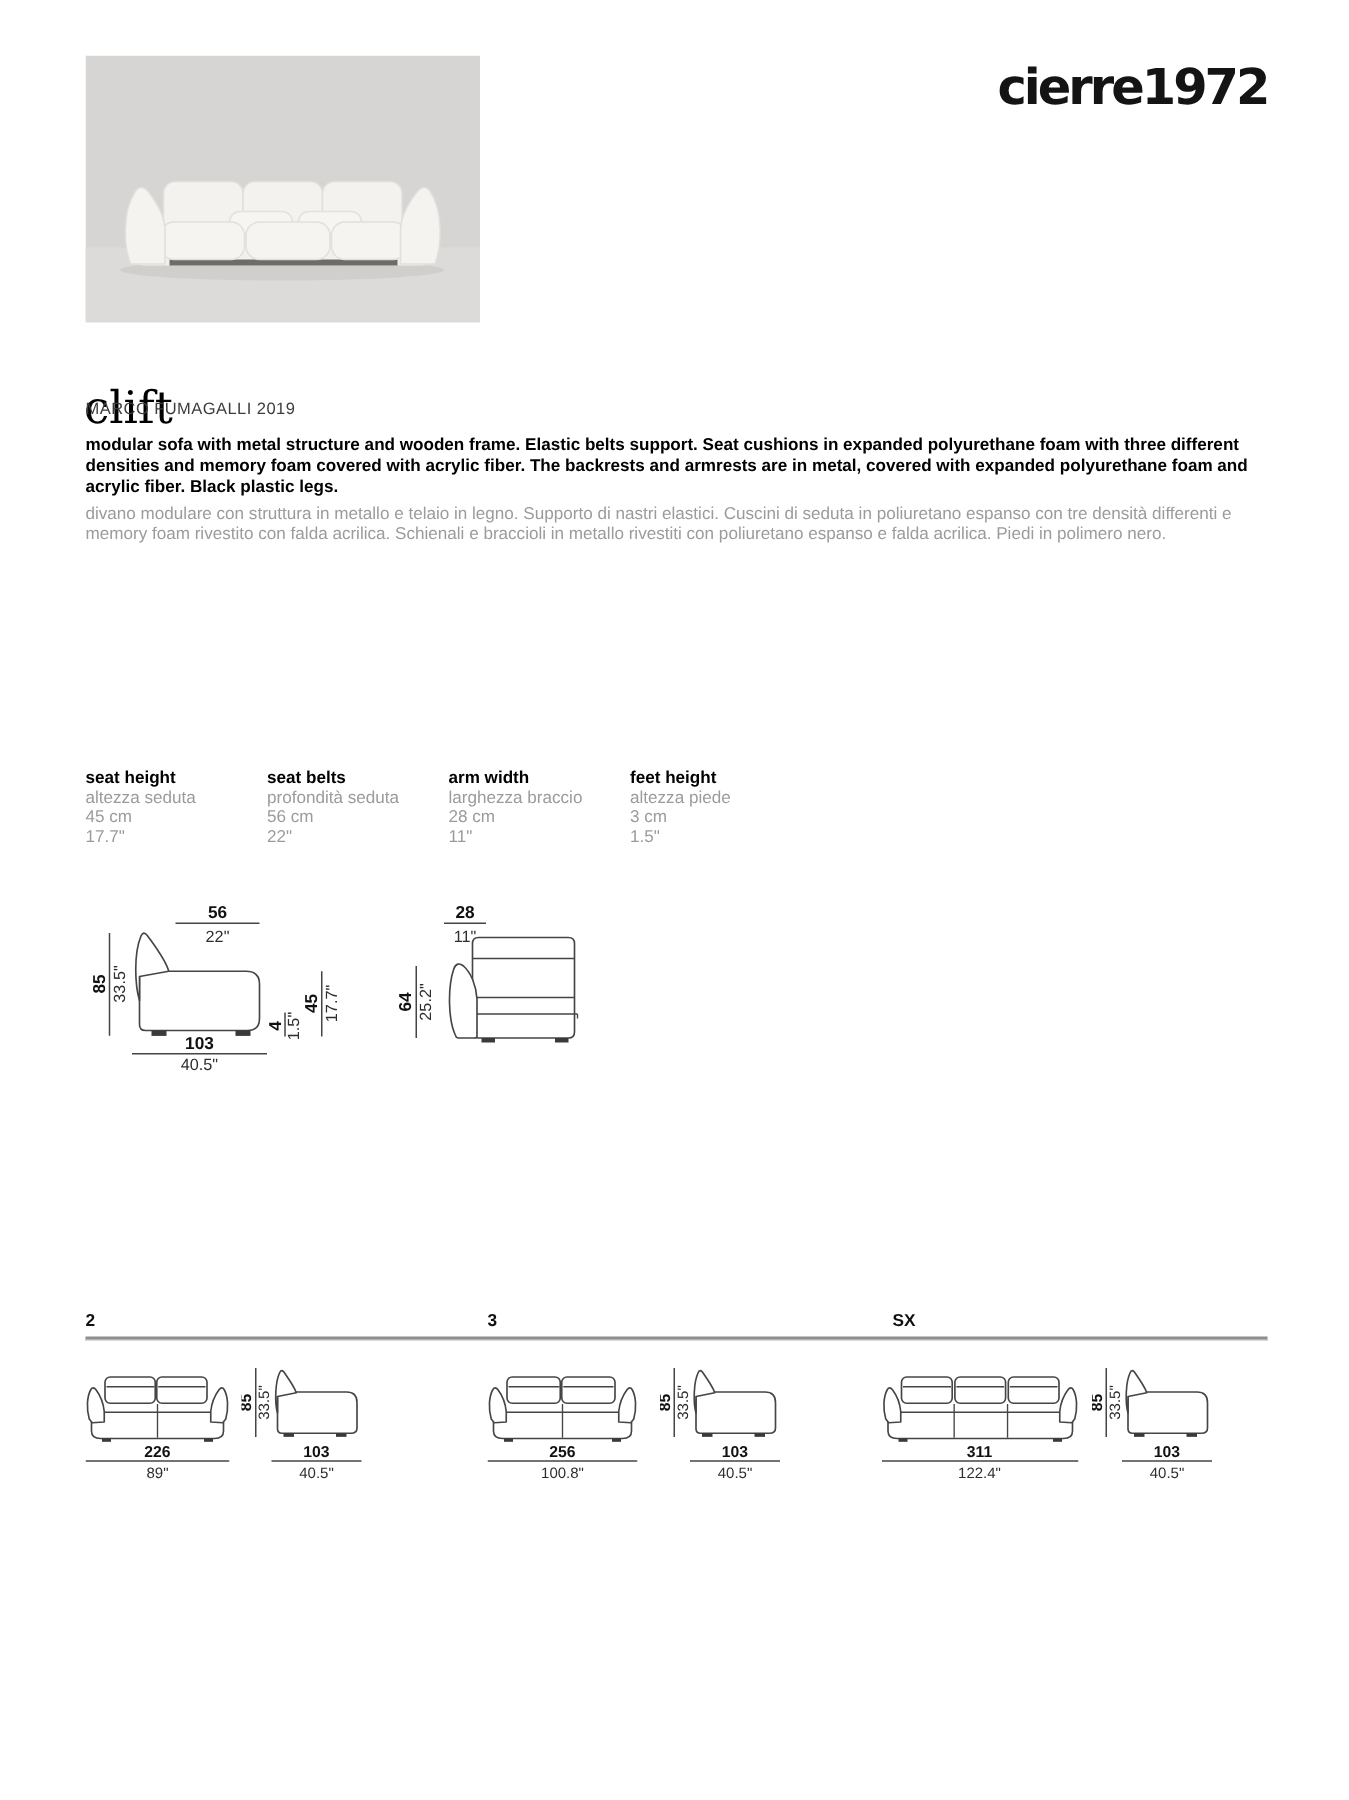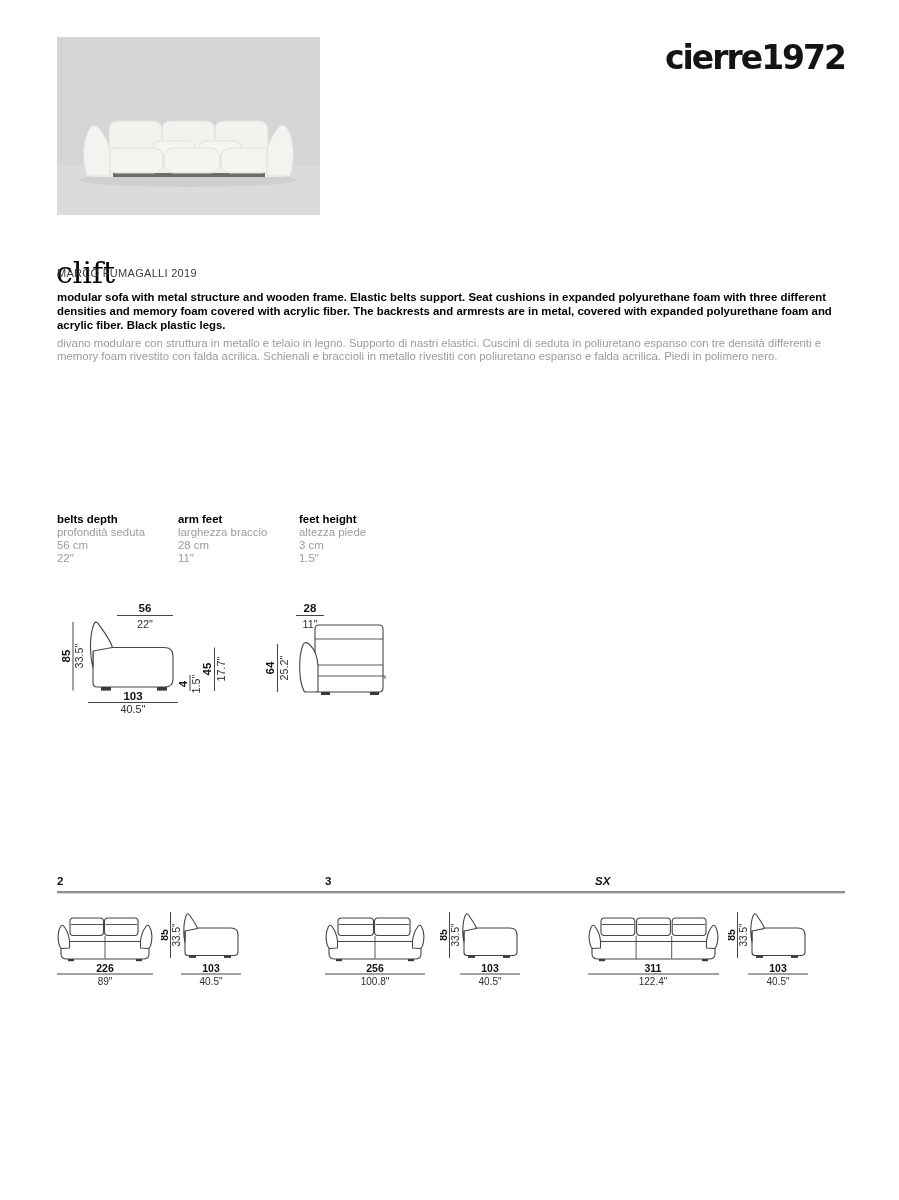--- a/index.html
+++ b/index.html
@@ -70,27 +70,33 @@
   <div class="abs logo">cierre1972</div>
 
   <div class="abs title">clift</div>
   <div class="abs designer">MARCO FUMAGALLI 2019</div>
 
   <div class="abs desc-it">divano modulare con struttura in metallo e telaio in legno. Supporto di nastri elastici. Cuscini di seduta in poliuretano espanso con tre densità differenti e memory foam rivestito con falda acrilica. Schienali e braccioli in metallo rivestiti con poliuretano espanso e falda acrilica. Piedi in polimero nero.</div>
   <div class="abs desc-en">modular sofa with metal structure and wooden frame. Elastic belts support. Seat cushions in expanded polyurethane foam with three different densities and memory foam covered with acrylic fiber. The backrests and armrests are in metal, covered with expanded polyurethane foam and acrylic fiber. Black plastic legs.</div>
 
   <div class="abs specs">
     <div class="spec-col">
-      <div class="spec-title">belts depth</div>
+      <div class="spec-title">seat height</div>
+      <div class="spec-line">altezza seduta</div>
+      <div class="spec-line">45 cm</div>
+      <div class="spec-line">17.7"</div>
+    </div>
+    <div class="spec-col">
+      <div class="spec-title">seat belts</div>
       <div class="spec-line">profondità seduta</div>
       <div class="spec-line">56 cm</div>
       <div class="spec-line">22"</div>
     </div>
     <div class="spec-col">
-      <div class="spec-title">arm feet</div>
+      <div class="spec-title">arm width</div>
       <div class="spec-line">larghezza braccio</div>
       <div class="spec-line">28 cm</div>
       <div class="spec-line">11"</div>
     </div>
     <div class="spec-col">
       <div class="spec-title">feet height</div>
       <div class="spec-line">altezza piede</div>
       <div class="spec-line">3 cm</div>
       <div class="spec-line">1.5"</div>
     </div>
@@ -128,21 +134,21 @@
     <text class="dcm" x="52" y="24">28</text>
     <line class="ln" x1="38" y1="27.5" x2="66" y2="27.5"></line>
     <text class="din" x="52" y="40">11"</text>
     <text class="dcm" transform="translate(16 80) rotate(-90)">64</text>
     <line class="ln" x1="19.5" y1="56" x2="19.5" y2="104"></line>
     <text class="din" transform="translate(29.5 80) rotate(-90)">25.2"</text>
   </svg>
 
   <div class="abs variant-label" style="left:57px;">2</div>
   <div class="abs variant-label" style="left:325px;">3</div>
-  <div class="abs variant-label" style="left:595px;font-style:italic;">SX</div>
+  <div class="abs variant-label" style="left:595px;">SX</div>
   <div class="abs rule"></div>
 
   <svg class="abs" style="left:57px;top:908px;" viewBox="0 0 96 82" width="96" height="82">
     <path class="s" d="M4,40 Q4,33.5 10,33.5 L86,33.5 Q92,33.5 92,40 L92,46 Q92,51 86,51 L10,51 Q4,51 4,46 Z"></path>
     <rect class="s" x="13" y="10" width="33.5" height="17.5" rx="3.5"></rect>
     <rect class="s" x="47.5" y="10" width="33.5" height="17.5" rx="3.5"></rect>
     <path class="s2" d="M14,16.5 H46 M48.5,16.5 H80"></path>
     <path class="s2" d="M48,28 V50.5"></path>
     <path class="s" d="M2.5,38 C.5,31 1,23 3.5,18.5 Q5,16 7,18.5 C10,22.5 12,28 12.5,33 L12.5,40 L4.5,40.5 Z"></path>
     <path class="s" d="M93.5,38 C95.5,31 95,23 92.5,18.5 Q91,16 89,18.5 C86,22.5 84,28 83.5,33 L83.5,40 L91.5,40.5 Z"></path>

